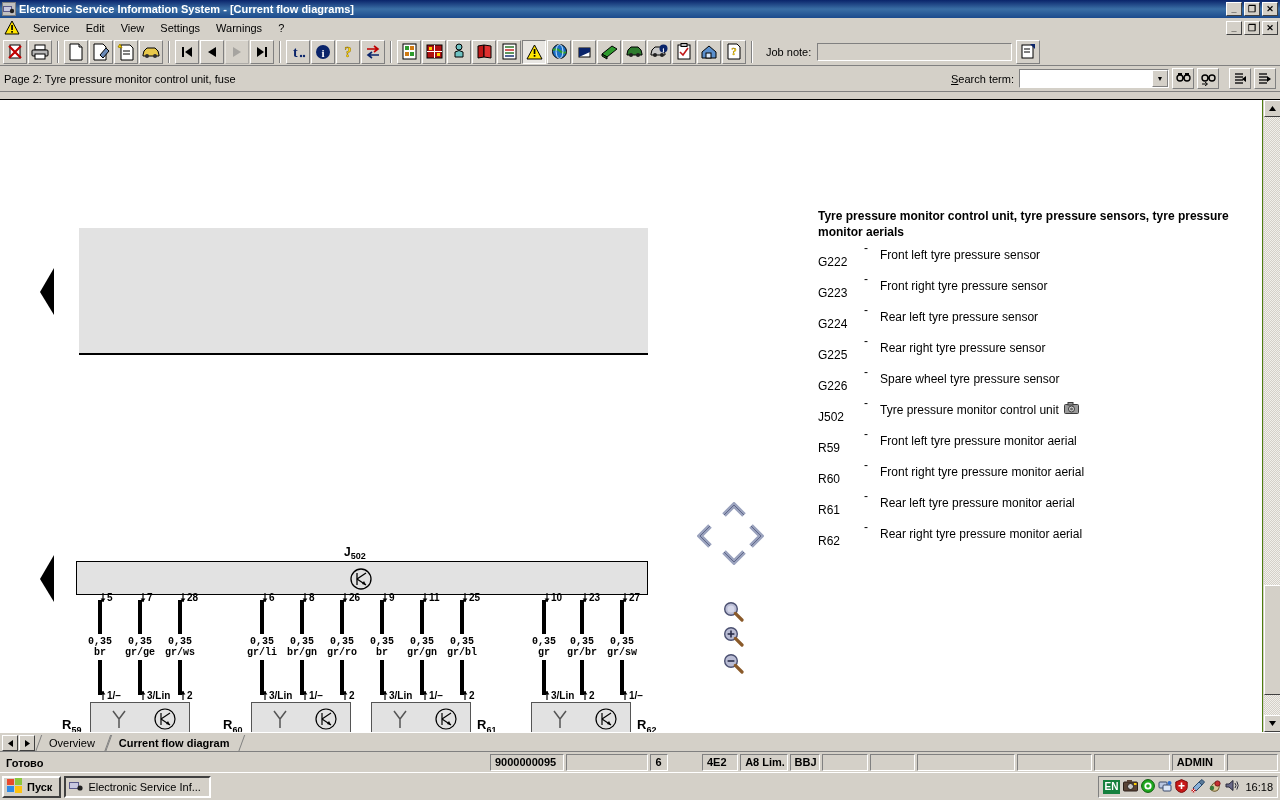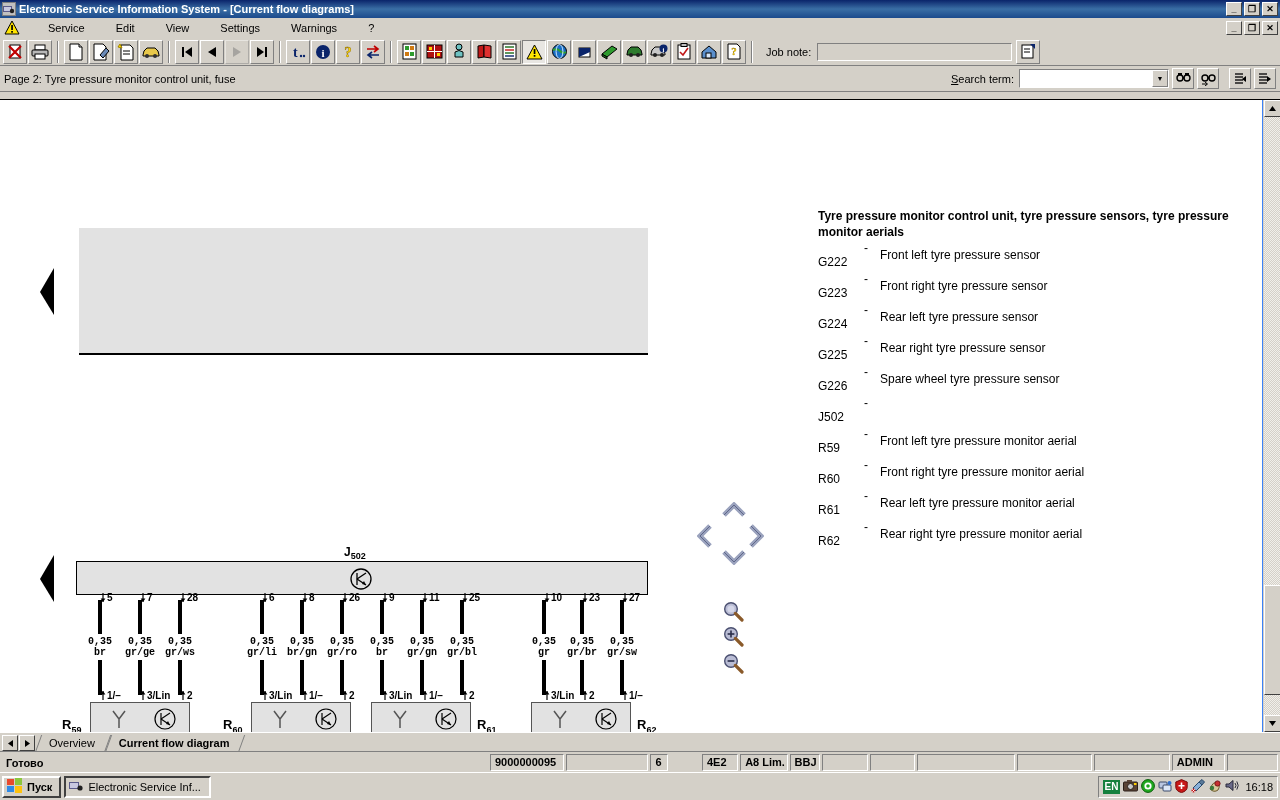--- a/index.html
+++ b/index.html
@@ -33,21 +33,21 @@
     width: 16px; height: 14px;
     background: #d4d0c8;
     border: 1px solid; border-color: #fff #404040 #404040 #fff;
     font-size: 9px; line-height: 12px; text-align: center; color: #000;
     font-family: "Liberation Sans", sans-serif; font-weight: bold;
   }
 
   
   .menubar {
     height: 20px; background: #d4d0c8;
-    display: flex; align-items: center; gap: 17px;
+    display: flex; align-items: center; gap: 2px;
     border-bottom: 1px solid #d4d0c8;
     padding-left: 4px;
   }
   .menu-warn-icon { width: 16px; height: 15px; position: relative; margin-right: 4px; }
   .menu-item {
     padding: 2px 7px; font-size: 11px; color: #000; cursor: default;
   }
 
   
   .toolbar {
@@ -110,21 +110,21 @@
   .sbtn {
     width: 22px; height: 21px; margin-left: 3px;
     background: #d4d0c8;
     border: 1px solid; border-color: #fff #808080 #808080 #fff;
     display: flex; align-items: center; justify-content: center;
   }
 
   
   .canvas-wrap {
     position: absolute; left: 0; top: 99px; width: 1280px; height: 633px;
-    background: #3b82f6;
+    background: #4d7c0f;
     border-top: 1px solid #000;
   }
   .canvas { position: absolute; left: 0; top: 0; width: 1262px; height: 632px; background:#fff; overflow: hidden; }
 
   
   .vscroll {
     position: absolute; right: 0; top: 0; width: 17px; height: 632px;
     background: repeating-conic-gradient(#d4d0c8 0% 25%, #f1efea 0% 50%) 50%/2px 2px;
     border-left: 1px solid #d4d0c8;
   }
@@ -589,20 +589,31 @@
         <div class="legend-row">
           <div class="lg-code">G226</div>
           <div class="lg-dash">-</div>
           <div class="lg-desc">
               <span>Spare wheel tyre pressure sensor</span>
             </div>
         </div>
         <div class="legend-row">
           <div class="lg-code">J502</div>
           <div class="lg-dash">-</div>
+          <div class="lg-desc">
+            <span>Tyre pressure monitor control unit</span>
+            <span class="cam-icon">
+              <svg width="15" height="12" viewBox="0 0 15 12">
+                <rect x="0.5" y="2.5" width="14" height="9" rx="1" fill="#9a9a9a" stroke="#3a3a3a"></rect>
+                <rect x="4" y="0.5" width="5" height="2.5" fill="#9a9a9a" stroke="#3a3a3a"></rect>
+                <circle cx="7.5" cy="7" r="3" fill="#d8d8d8" stroke="#3a3a3a"></circle>
+                <circle cx="7.5" cy="7" r="1.5" fill="#6a6a6a"></circle>
+              </svg>
+            </span>
+          </div>
         </div>
         <div class="legend-row">
           <div class="lg-code">R59</div>
           <div class="lg-dash">-</div>
           <div class="lg-desc">
               <span>Front left tyre pressure monitor aerial</span>
             </div>
         </div>
         <div class="legend-row">
           <div class="lg-code">R60</div>

